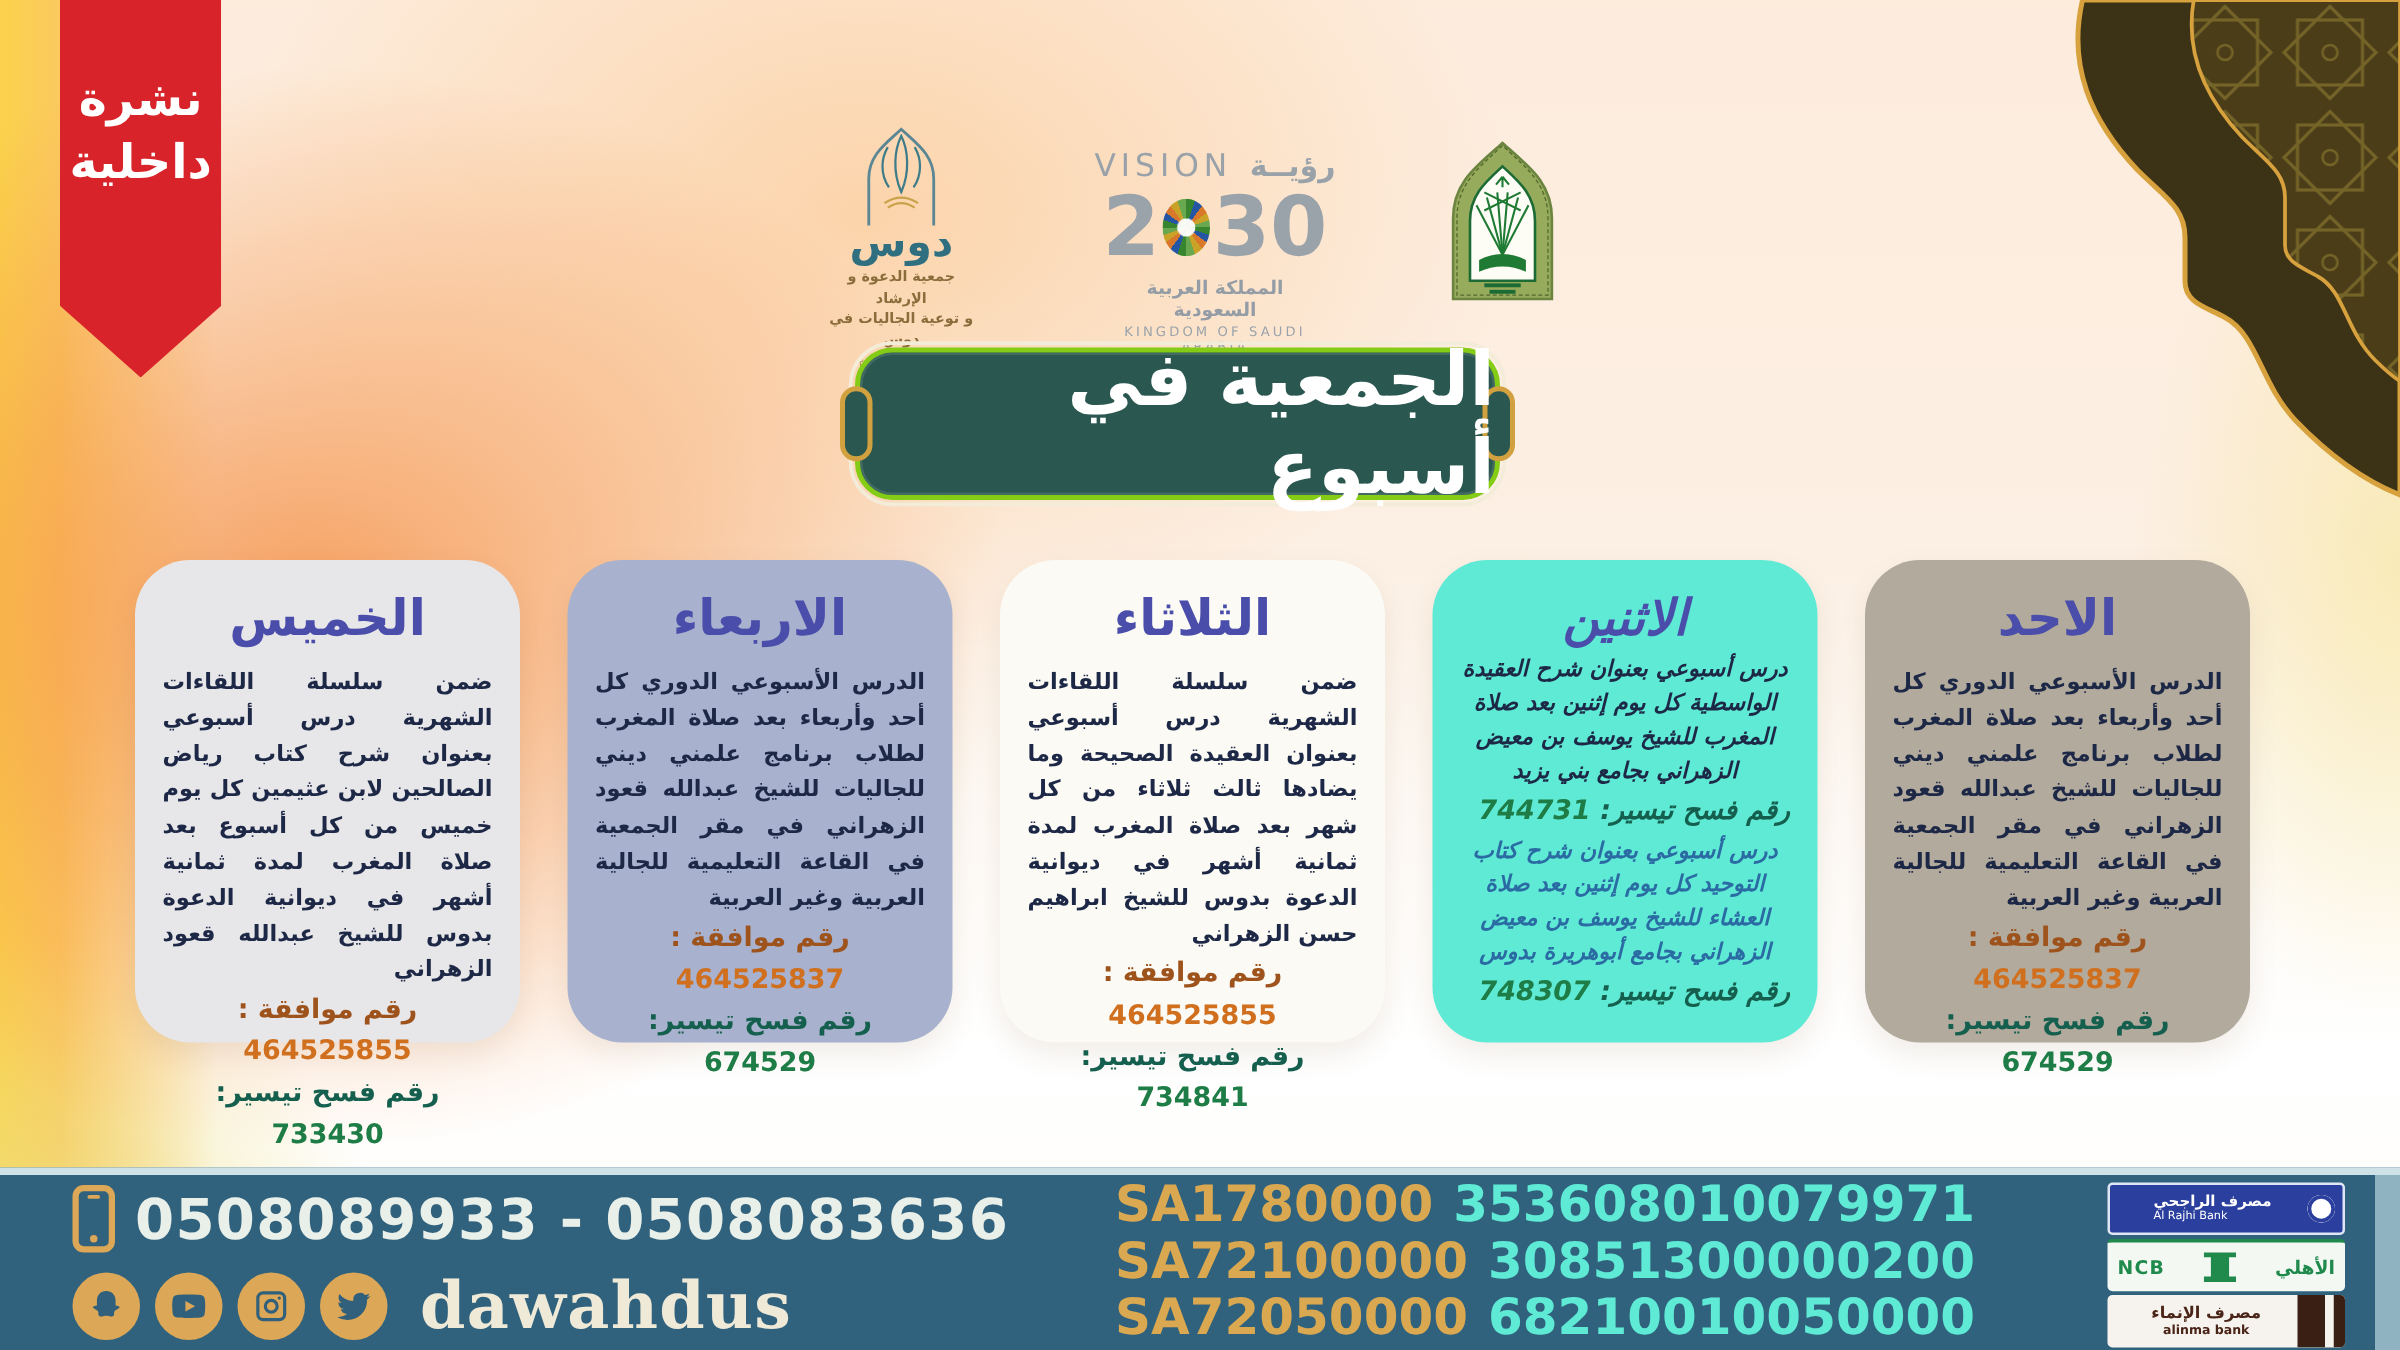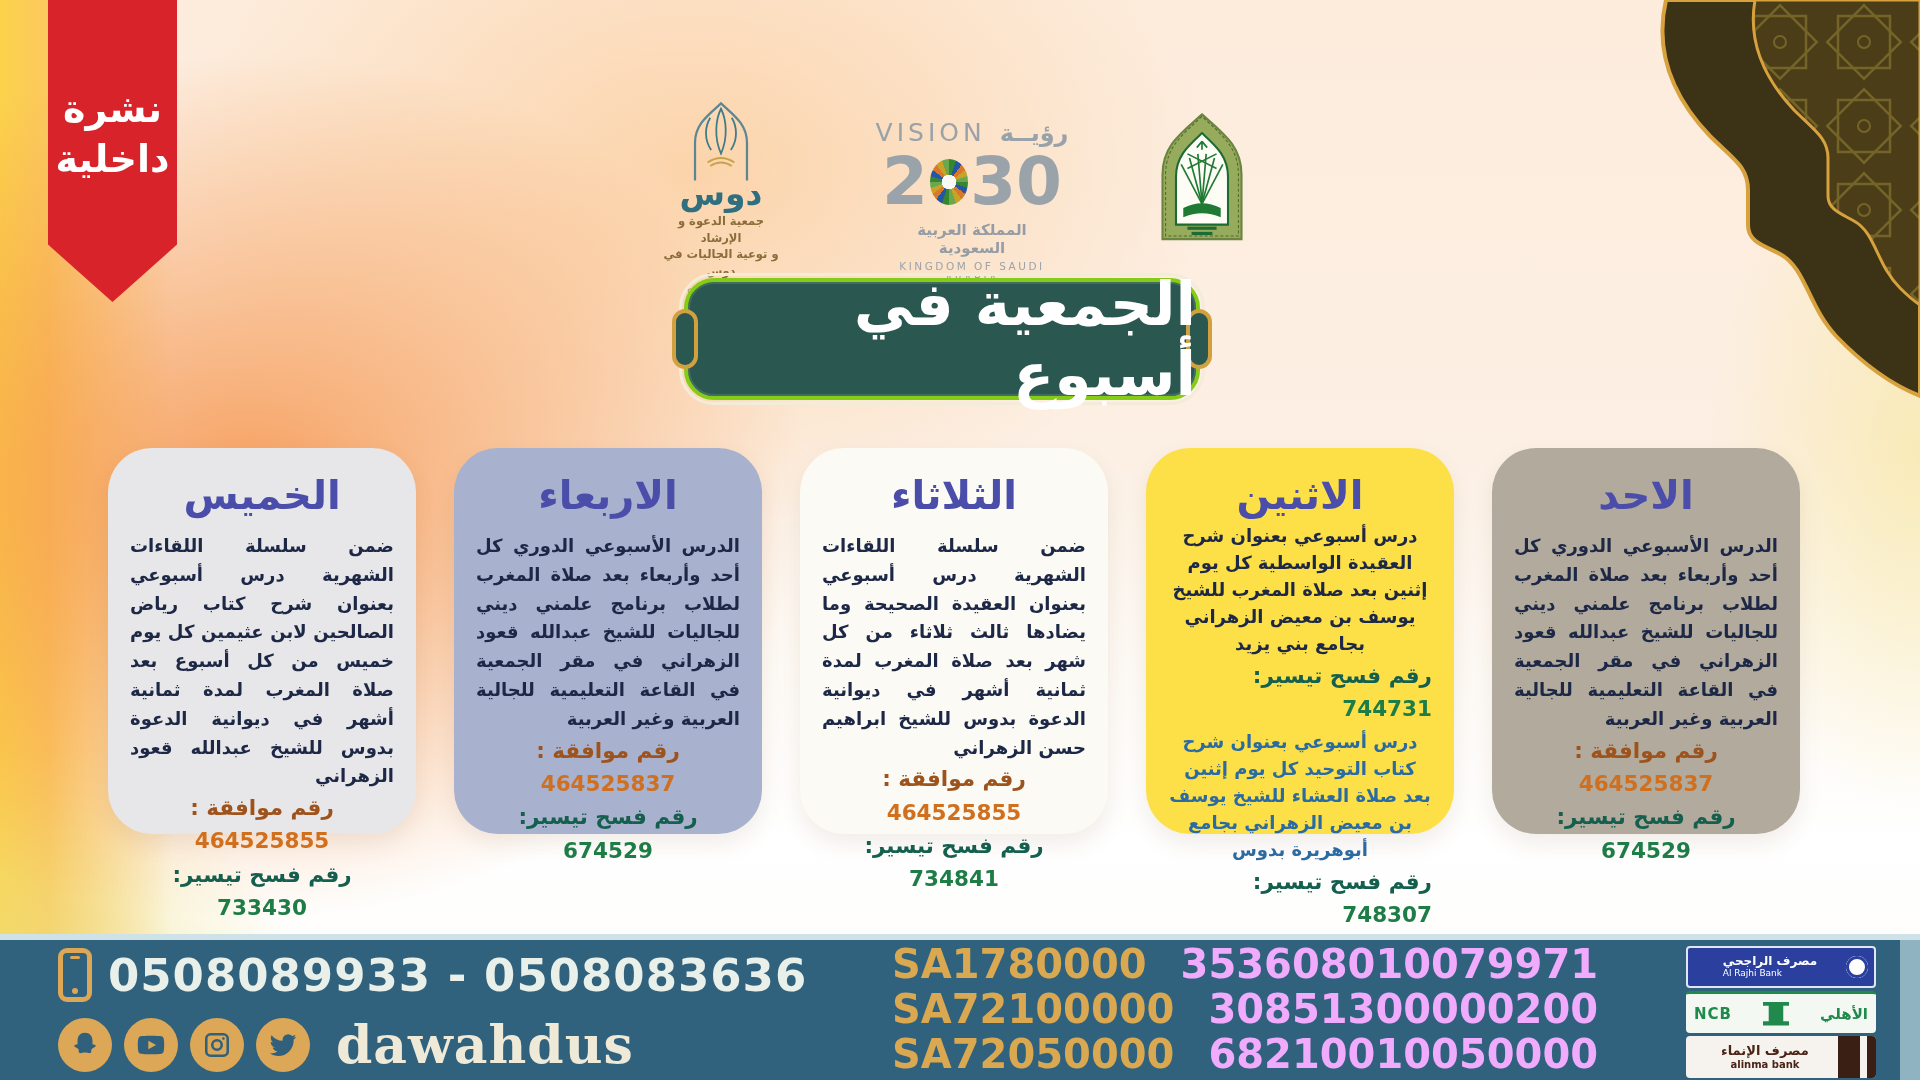--- a/index.html
+++ b/index.html
@@ -19,21 +19,21 @@
   
   .ornament { position:absolute; top:0; right:0; z-index:1; }
 
   
   .ribbon {
     position:absolute; left:48px; top:0; width:129px; height:302px; z-index:3;
     background:#d8232a;
     clip-path:polygon(0 0, 100% 0, 100% 81%, 50% 100%, 0 81%);
     text-align:center; direction:rtl;
   }
-  .ribbon-text { padding-top:84px; color:#ffffff; font-weight:700; font-size:38px; line-height:1.32; }
+  .ribbon-text { padding-top:54px; color:#ffffff; font-weight:700; font-size:38px; line-height:1.32; }
 
   
   .dus-logo { position:absolute; left:656px; top:98px; width:130px; text-align:center; z-index:2; }
   .dus-name { color:#2f6f80; font-weight:700; font-size:33px; margin-top:-14px; }
   .dus-line { color:#8a6d3b; font-size:11.5px; font-weight:700; line-height:1.45; direction:rtl; }
   .dus-reg  { color:#a4905e; font-size:8px; margin-top:6px; direction:rtl; }
 
   .vision-logo { position:absolute; left:882px; top:118px; width:180px; text-align:center; z-index:2; color:#99a1a9; }
   .vl-row1 { display:flex; justify-content:center; align-items:baseline; gap:14px; font-size:25px; letter-spacing:4px; font-weight:400; }
   .vl-ar { letter-spacing:0; font-weight:700; font-size:24px; }
@@ -66,21 +66,21 @@
   .cards {
     position:absolute; left:108px; top:448px; width:1692px; height:386px;
     display:flex; direction:rtl; gap:38px; z-index:2;
   }
   .card {
     flex:1 1 0; border-radius:44px; padding:22px 22px 20px;
     display:flex; flex-direction:column; direction:rtl;
     box-shadow:0 10px 22px rgba(120,80,40,.10);
   }
   .card-sunday    { background:#b2aa9c; }
-  .card-monday    { background:#fde047; }
+  .card-monday    { background:#5eead4;font-style:italic; }
   .card-tuesday   { background:#fbfaf4; }
   .card-wednesday { background:#a8b1cd; }
   .card-thursday  { background:#e7e6e8; }
   .day-title { color:#4a4eaa; font-size:40px; font-weight:800; text-align:center; margin:2px 0 14px; }
   .card-monday .day-title { margin-bottom:4px; }
   .day-body { color:#1d2847; font-size:18px; font-weight:700; line-height:1.6; text-align:justify; }
   .card-monday .day-body { text-align:center; line-height:1.5; }
   .day-body.blue { color:#2b6ba3; }
   .nums { margin-top:auto; text-align:center; }
   .numline { direction:rtl; font-size:21.5px; font-weight:800; line-height:1.55; }
@@ -101,21 +101,21 @@
   .phone-icon .pi-dot { position:absolute; bottom:3px; left:50%; transform:translateX(-50%); width:6px; height:6px; background:#dca757; border-radius:50%; }
   .phone-text { color:#e9efe9; font-size:45px; font-weight:800; letter-spacing:1px; white-space:nowrap; }
   .social-row { display:flex; align-items:center; gap:12px; margin-top:8px; }
   .soc { width:54px; height:54px; border-radius:50%; background:#dca757; display:flex; align-items:center; justify-content:center; }
   .soc svg { width:32px; height:32px; fill:#30607b; }
   .handle { font-family:"DejaVu Serif", serif; font-weight:700; font-size:52px; color:#efe9d8; margin-left:14px; letter-spacing:1px; }
 
   .f-accounts { position:absolute; left:892px; top:2px; }
   .acct { font-size:40px; font-weight:800; line-height:45px; white-space:nowrap; }
   .acct-prefix { color:#d9a850;text-align:right; }
-  .acct-number { color:#f0abfc; margin-left:34px; }
+  .acct-number { color:#5eead4; margin-left:16px; }
 
   .f-banks { position:absolute; right:44px; top:6px; width:190px; display:flex; flex-direction:column; gap:3px; }
   .bank { height:42px; border-radius:4px; display:flex; align-items:center; overflow:hidden; }
   .bank-alrajhi { background:#2b3f9e; border:2px solid #dfe6f5; justify-content:space-between; padding:0 6px; }
   .rj-text { display:flex; flex-direction:column; color:#fff; line-height:1.1; margin:0 auto; }
   .rj-ar { font-size:12px; font-weight:700; direction:rtl; }
   .rj-en { font-size:9px; }
   .rj-emblem { width:22px; height:22px; border-radius:50%; background:#fff; flex:0 0 auto;
                box-shadow:inset 0 0 0 3px #2b3f9e, inset 0 0 0 6px #fff; }
   .bank-ncb { background:#f4f8f3; border-top:3px solid #1f8a4c; justify-content:space-between; padding:0 8px; }

